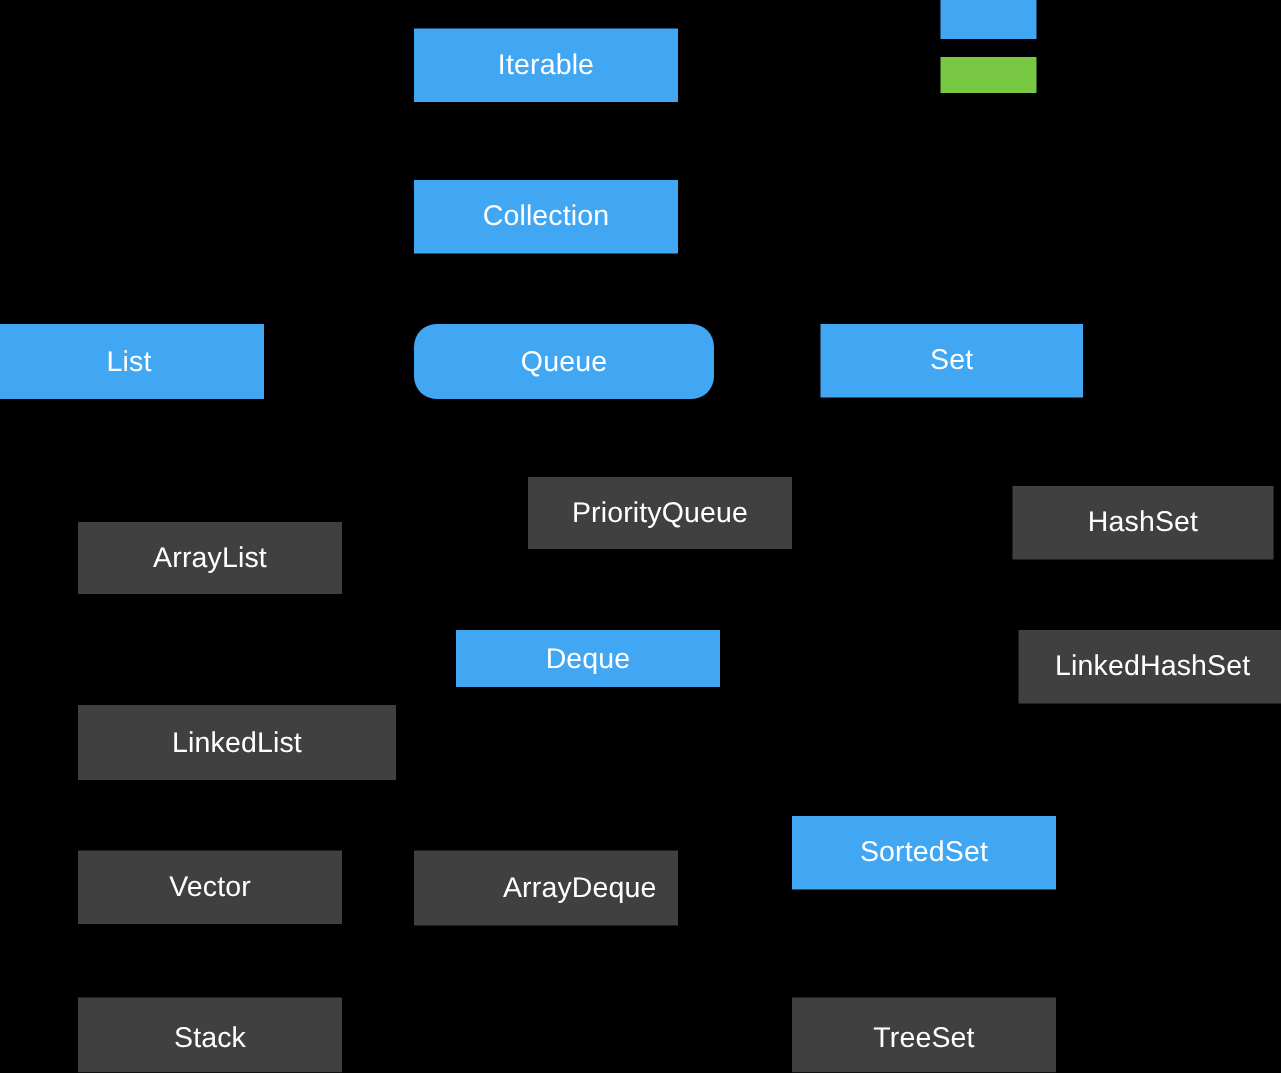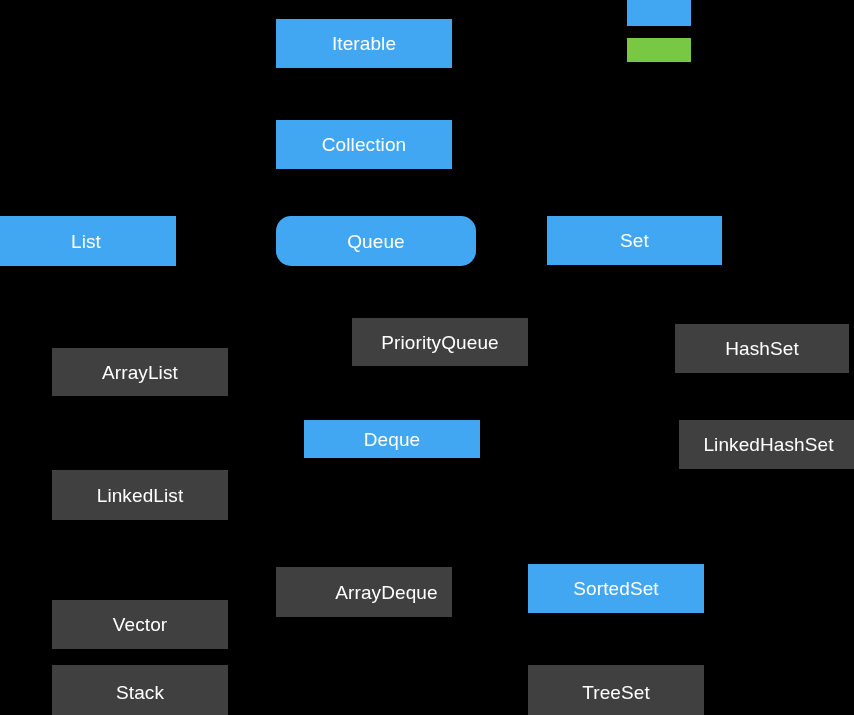--- a/index.html
+++ b/index.html
@@ -114,30 +114,30 @@
       </div>
       <div class="node impl" style="left: 52px; top: 348px; width: 176px; height: 48px;">
         <span>ArrayList</span>
       </div>
       <div class="node iface" style="left: 288px; top: 420px; width: 176px; height: 38px; margin-left: 16px;">
         <span>Deque</span>
       </div>
       <div class="node impl" style="left: 679px; top: 420px; width: 179px; height: 49px;">
         <span>LinkedHashSet</span>
       </div>
-      <div class="node impl" style="left: 52px; top: 470px; width: 176px; height: 50px;">
+      <div class="node impl" style="left: 52px; top: 470px; width: 212px; height: 50px;">
         <span>LinkedList</span>
       </div>
-      <div class="node impl" style="left: 52px; top: 567px; width: 176px; height: 49px; margin-top: 33px;">
+      <div class="node impl" style="left: 52px; top: 567px; width: 176px; height: 49px;">
         <span>Vector</span>
       </div>
       <div class="node impl" style="left: 276px; top: 567px; width: 176px; height: 50px; padding-left: 45px;">
         <span>ArrayDeque</span>
       </div>
-      <div class="node iface" style="left: 528px; top: 564px; width: 176px; height: 49px; align-items: center;">
+      <div class="node iface" style="left: 528px; top: 544px; width: 176px; height: 49px; align-items: center;">
         <span>SortedSet</span>
       </div>
       <div class="node impl" style="left: 52px; top: 665px; width: 176px; height: 54px;">
         <span>Stack</span>
       </div>
       <div class="node impl" style="left: 528px; top: 665px; width: 176px; height: 54px;">
         <span>TreeSet</span>
       </div>
     </div>
 

